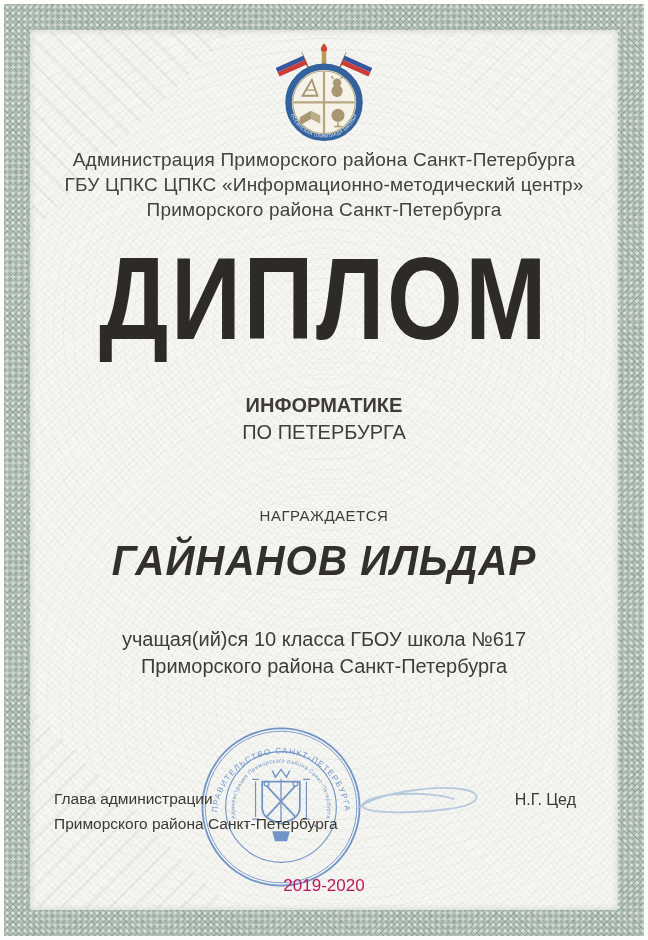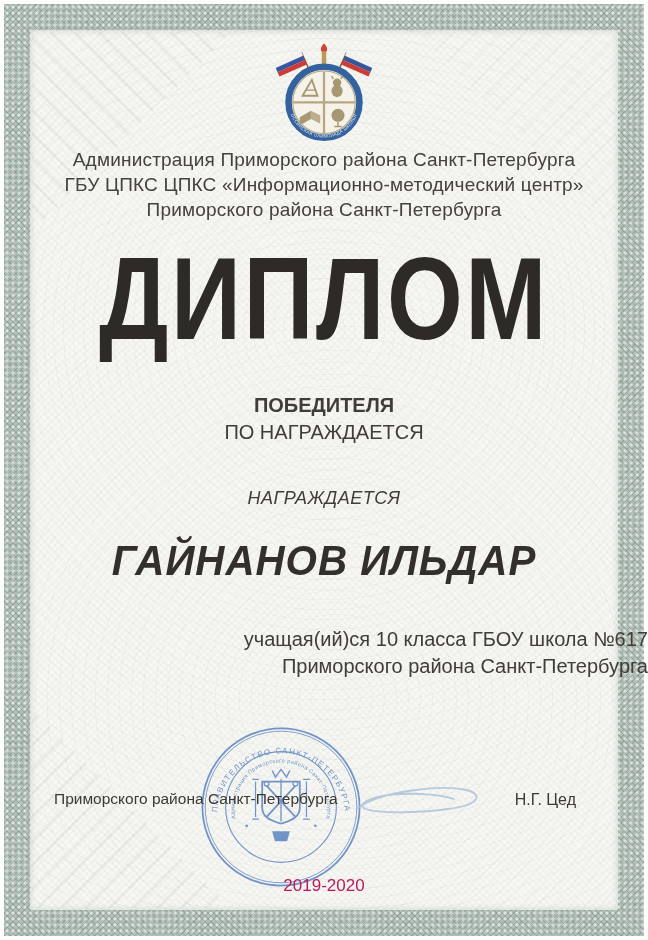--- a/index.html
+++ b/index.html
@@ -50,26 +50,26 @@
   .emblem{position:absolute;left:268px;top:42px;width:112px;height:100px;}
 
   .org-header{top:147px;font-size:19px;line-height:25px;color:#45413c;letter-spacing:.2px;}
   .title{
     top:240px;font-size:116px;font-weight:bold;line-height:118px;
     color:#2e2b27;letter-spacing:3px;transform:scaleX(.84);transform-origin:50% 50%;
     white-space:nowrap;
   }
   .award{top:392px;font-size:20px;line-height:27px;color:#403c37;}
   .award .b{font-weight:bold;}
-  .awarded{top:488px;font-size:18px;letter-spacing:.5px;color:#403c37;font-style:italic;}
+  .awarded{top:507px;font-size:15px;letter-spacing:.5px;color:#403c37;}
   .name{
     top:537px;font-size:42px;font-weight:bold;font-style:italic;
     letter-spacing:1px;color:#33302c;transform:scaleX(.96);
   }
-  .info{top:626px;font-size:20px;line-height:27px;color:#403c37;text-align:right;}
+  .info{top:626px;font-size:20px;line-height:27px;color:#403c37;}
 
   .left-sign{
     position:absolute;left:54px;top:786px;font-size:15.5px;line-height:25px;
     color:#3c3934;z-index:3;
   }
   .signatory{position:absolute;right:72px;top:791px;font-size:16px;color:#3c3934;z-index:3;}
   .year{top:876px;font-size:17px;color:#be185d;z-index:3;}
 
   .stamp{position:absolute;left:198px;top:724px;width:166px;height:166px;z-index:1;opacity:.85;}
   .signature{position:absolute;left:350px;top:780px;width:145px;height:50px;z-index:2;opacity:.8;}
@@ -141,22 +141,22 @@
 
   <div class="abs center org-header">
     <div>Администрация Приморского района Санкт-Петербурга</div>
     <div>ГБУ ЦПКС ЦПКС «Информационно-методический центр»</div>
     <div>Приморского района Санкт-Петербурга</div>
   </div>
 
   <div class="abs center title">ДИПЛОМ</div>
 
   <div class="abs center award">
-    <div class="b">ПОБЕДИТЕЛЯ</div>
-    <div>ПО НАГРАЖДАЕТСЯ</div>
+    <div class="b">ИНФОРМАТИКЕ</div>
+    <div>ПО ПЕТЕРБУРГА</div>
   </div>
 
   <div class="abs center awarded">НАГРАЖДАЕТСЯ</div>
 
   <div class="abs center name">ГАЙНАНОВ ИЛЬДАР</div>
   <div class="abs center info">
     <div>учащая(ий)ся 10 класса ГБОУ школа №617</div>
     <div>Приморского района Санкт-Петербурга</div>
   </div>
 
@@ -191,18 +191,19 @@
       <circle cx="44" cy="92" r="1.2" fill="#5b84c2" stroke="none"></circle>
       <circle cx="106" cy="92" r="1.2" fill="#5b84c2" stroke="none"></circle>
     </g>
   </svg>
 
   <svg class="signature" viewBox="0 0 145 50">
     <path d="M8,28 C28,12 90,4 116,10 C134,14 130,25 98,29 C60,34 22,33 14,28 C7,23 24,15 52,14 C70,13 92,15 104,19" stroke="#a9bfd9" stroke-width="1.8" fill="none" stroke-linecap="round"></path>
   </svg>
 
   <div class="left-sign">
+    <div>Глава администрации</div>
     <div>Приморского района Санкт-Петербурга</div>
   </div>
   <div class="signatory">Н.Г. Цед</div>
 
   <div class="abs center year">2019-2020</div>
 </div>
 
 </body></html>

